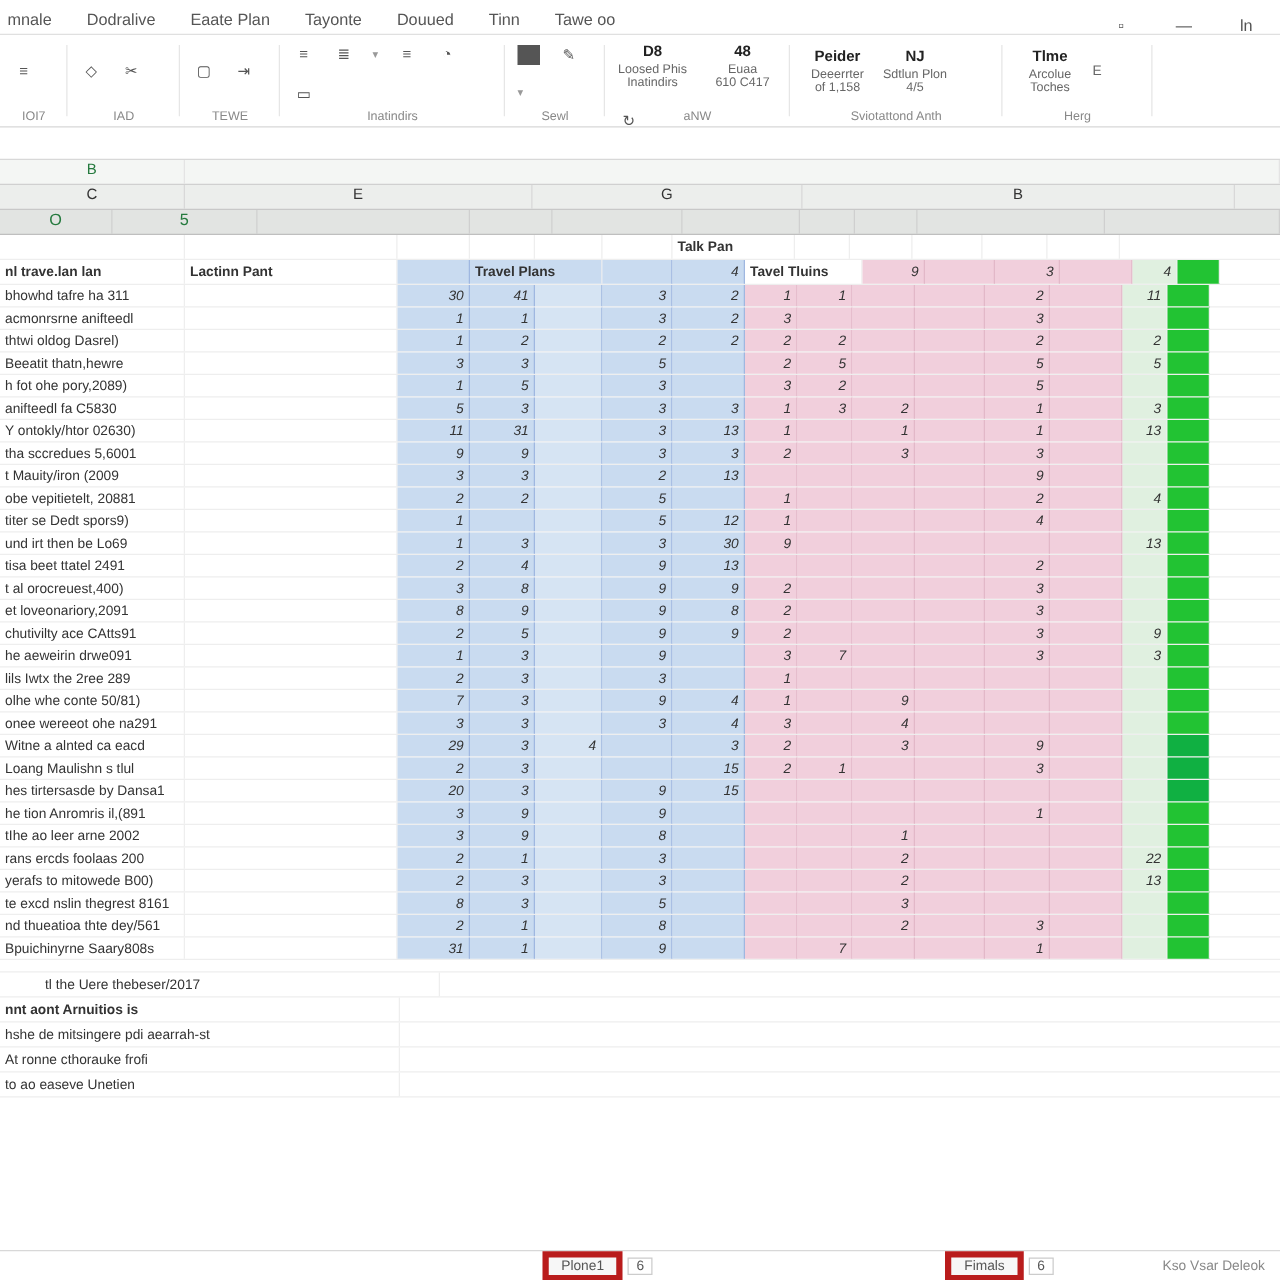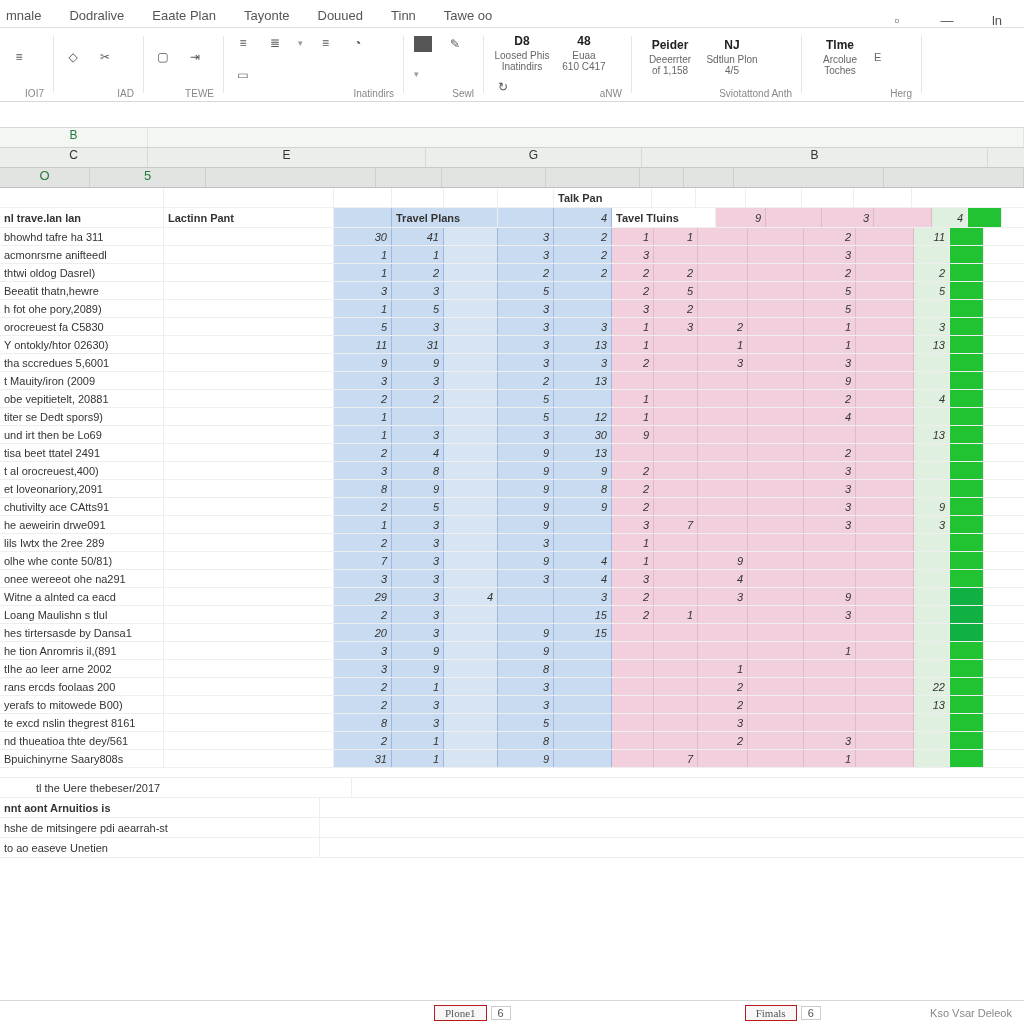--- a/index.html
+++ b/index.html
@@ -14,21 +14,21 @@
 
 
 .ribbon { height: 74px; display: flex; align-items: stretch; border-bottom: 1px solid #d8d8d8; overflow: hidden; }
 .rgroup { display: flex; flex-direction: column; justify-content: space-between; padding: 6px 10px 2px; position: relative; }
 .rgroup::after { content:""; position:absolute; right:0; top:8px; bottom:8px; width:1px; background:#e6e6e6; }
 .rbtns { display: flex; gap: 14px; align-items: center; flex-wrap: wrap; height: 46px; }
 .rbtn { width: 18px; height: 18px; display: inline-flex; align-items:center; justify-content:center; color:#555; cursor:pointer; }
 .rbig { display:flex; flex-direction:column; align-items:center; gap:2px; min-width:56px; }
 .rbig .lbl1 { font-size: 12px; color:#222; font-weight:600; }
 .rbig .lbl2 { font-size: 10px; color:#666; line-height:1.1; text-align:center; }
-.rlabel { font-size: 10px; color:#888; text-align:right; }
+.rlabel { font-size: 10px; color:#888; text-align:center; }
 
 
 .namebar { height: 26px; border-bottom: 1px solid #d8d8d8; display:flex; align-items:center; }
 .colhdr1 { height: 20px; background:#f4f6f4; border-bottom:1px solid #d0d0d0; display:flex; }
 .colhdr1 .c { text-align:center; color:#257a3e; font-size:12px; border-right:1px solid #e4e4e4; }
 .colhdr2 { height: 20px; background:#eceeec; border-bottom:1px solid #c8c8c8; display:flex; }
 .colhdr2 .c { text-align:center; color:#333; font-size:12px; border-right:1px solid #d8d8d8; }
 .colhdr3 { height: 20px; background:#e2e4e2; border-bottom:1px solid #bfbfbf; display:flex; }
 .colhdr3 .c { text-align:center; color:#257a3e; font-size:13px; border-right:1px solid #cfcfcf; font-weight:400; }
 
@@ -41,30 +41,30 @@
 .cell.bb { border-right:1px solid #9fb7e0; }
 .cell.bp { border-right:1px solid #e2b8c8; }
 .blue { background:#c9dbf0; }
 .blue2 { background:#d6e4f3; }
 .pink { background:#f1cfdc; }
 .green { background:#e0f0e0; }
 .brightgreen { background:#22c333; }
 .brightgreen2 { background:#10b042; }
 
 
-.wA { width:164px; }
+.wA { width:148px; }
 .wB { width:170px; }
 .wC1 { width:58px; } .wC2 { width:52px; } .wC3 { width:54px; } .wC4 { width:56px; } .wC5 { width:58px; }
 .wP1 { width:42px; } .wP2 { width:44px; } .wP3 { width:50px; } .wP4 { width:56px; } .wP5 { width:52px; } .wP6 { width:58px; }
 .wG { width:36px; }
 .wBG { width:34px; }
 
 
 .status { position:absolute; bottom:0; left:0; right:0; height:24px; border-top:1px solid #d8d8d8; display:flex; align-items:center; font-size:11px; color:#555; }
-.sheet-tab { border:1px solid #b91c1c; padding:1px 10px; background:#f7f7f7; margin-left:4px;font-family:Liberation Serif, serif; }
+.sheet-tab { border:5px solid #b91c1c; padding:1px 10px; background:#f7f7f7; margin-left:4px; }
 .stat-val { border:1px solid #ccc; padding:0 6px; margin-left:4px; background:#fff; }
 </style>
 </head>
 <body>
 
 <div class="ribbon-tabs">
   <span>mnale</span>
   <span>Dodralive</span>
   <span>Eaate Plan</span>
   <span>Tayonte</span>
@@ -113,21 +113,21 @@
   </div>
   <div class="rgroup" style="width:80px">
     <div class="rbtns">
       <span class="rbtn" style="background:#555;width:18px;height:16px"></span>
       <span class="rbtn">✎</span>
       <span style="font-size:9px;color:#999">▾</span>
     </div>
     <div class="rlabel">Sewl</div>
   </div>
   <div class="rgroup" style="width:148px">
-    <div class="rbtns" style="gap:6px">
+    <div class="rbtns" style="gap:16px">
       <div class="rbig">
         <span class="lbl1">D8</span>
         <span class="lbl2"><span>Loosed Phis</span><br><span>Inatindirs</span></span>
       </div>
       <div class="rbig">
         <span class="lbl1">48</span>
         <span class="lbl2"><span>Euaa</span><br><span>610 C417</span></span>
       </div>
       <span class="rbtn">↻</span>
     </div>
@@ -200,21 +200,21 @@
       <div class="cell wP6"></div>
   </div>
 
   <div class="row" style="height:20px">
     <div class="cell tl hd wA">nl trave.lan lan</div>
     <div class="cell tl hd wB">Lactinn Pant</div>
     <div class="cell wC1 blue bb"></div>
     <div class="cell tl hd" style="width:106px;background:#c9dbf0;font-style:normal">Travel Plans</div>
     <div class="cell wC4 blue bb"></div>
     <div class="cell wC5 blue bb">4</div>
-    <div class="cell tl hd" style="width:104px;font-style:normal">Tavel Tluins</div>
+    <div class="cell tl hd" style="width:94px;font-style:normal">Tavel Tluins</div>
     <div class="cell wP3 pink bp">9</div>
     <div class="cell wP4 pink bp"></div>
     <div class="cell wP5 pink bp">3</div>
     <div class="cell wP6 pink bp"></div>
     <div class="cell wG green">4</div>
     <div class="cell wBG brightgreen"></div>
   </div>
 
   <div id="rows-container">
       <div class="row">
@@ -296,21 +296,21 @@
         <div class="cell wP1 pink bp">3</div>
         <div class="cell wP2 pink bp">2</div>
         <div class="cell wP3 pink bp"></div>
         <div class="cell wP4 pink bp"></div>
         <div class="cell wP5 pink bp">5</div>
         <div class="cell wP6 pink bp"></div>
         <div class="cell wG green"></div>
         <div class="cell wBG brightgreen"></div>
       </div>
       <div class="row">
-        <div class="cell tl wA">orocreuest fa C5830</div>
+        <div class="cell tl wA">anifteedl fa C5830</div>
         <div class="cell tl wB"></div>
         <div class="cell wC1 blue bb">5</div>
         <div class="cell wC2 blue bb">3</div>
         <div class="cell wC3 blue2 bb"></div>
         <div class="cell wC4 blue bb">3</div>
         <div class="cell wC5 blue bb">3</div>
         <div class="cell wP1 pink bp">1</div>
         <div class="cell wP2 pink bp">3</div>
         <div class="cell wP3 pink bp">2</div>
         <div class="cell wP4 pink bp"></div>
@@ -732,20 +732,23 @@
   <div id="trail-container">
       <div class="row" style="height: 10px;"></div>
       <div class="row" style="height: 20px; padding-left: 32px;">
         <div class="cell tl" style="width:320px;">tl the Uere thebeser/2017</div>
       </div>
       <div class="row" style="height: 20px;">
         <div class="cell tl" style="width:320px;font-weight:bold;">nnt aont Arnuitios is</div>
       </div>
       <div class="row" style="height: 20px;">
         <div class="cell tl" style="width:320px;">hshe de mitsingere pdi aearrah-st</div>
+      </div>
+      <div class="row" style="height: 20px;">
+        <div class="cell tl" style="width:320px;">At ronne cthorauke frofi</div>
       </div>
       <div class="row" style="height: 20px;">
         <div class="cell tl" style="width:320px;">to ao easeve Unetien</div>
       </div>
     </div>
 
 </div>
 
 <div class="status">
   <div style="width:430px"></div>

